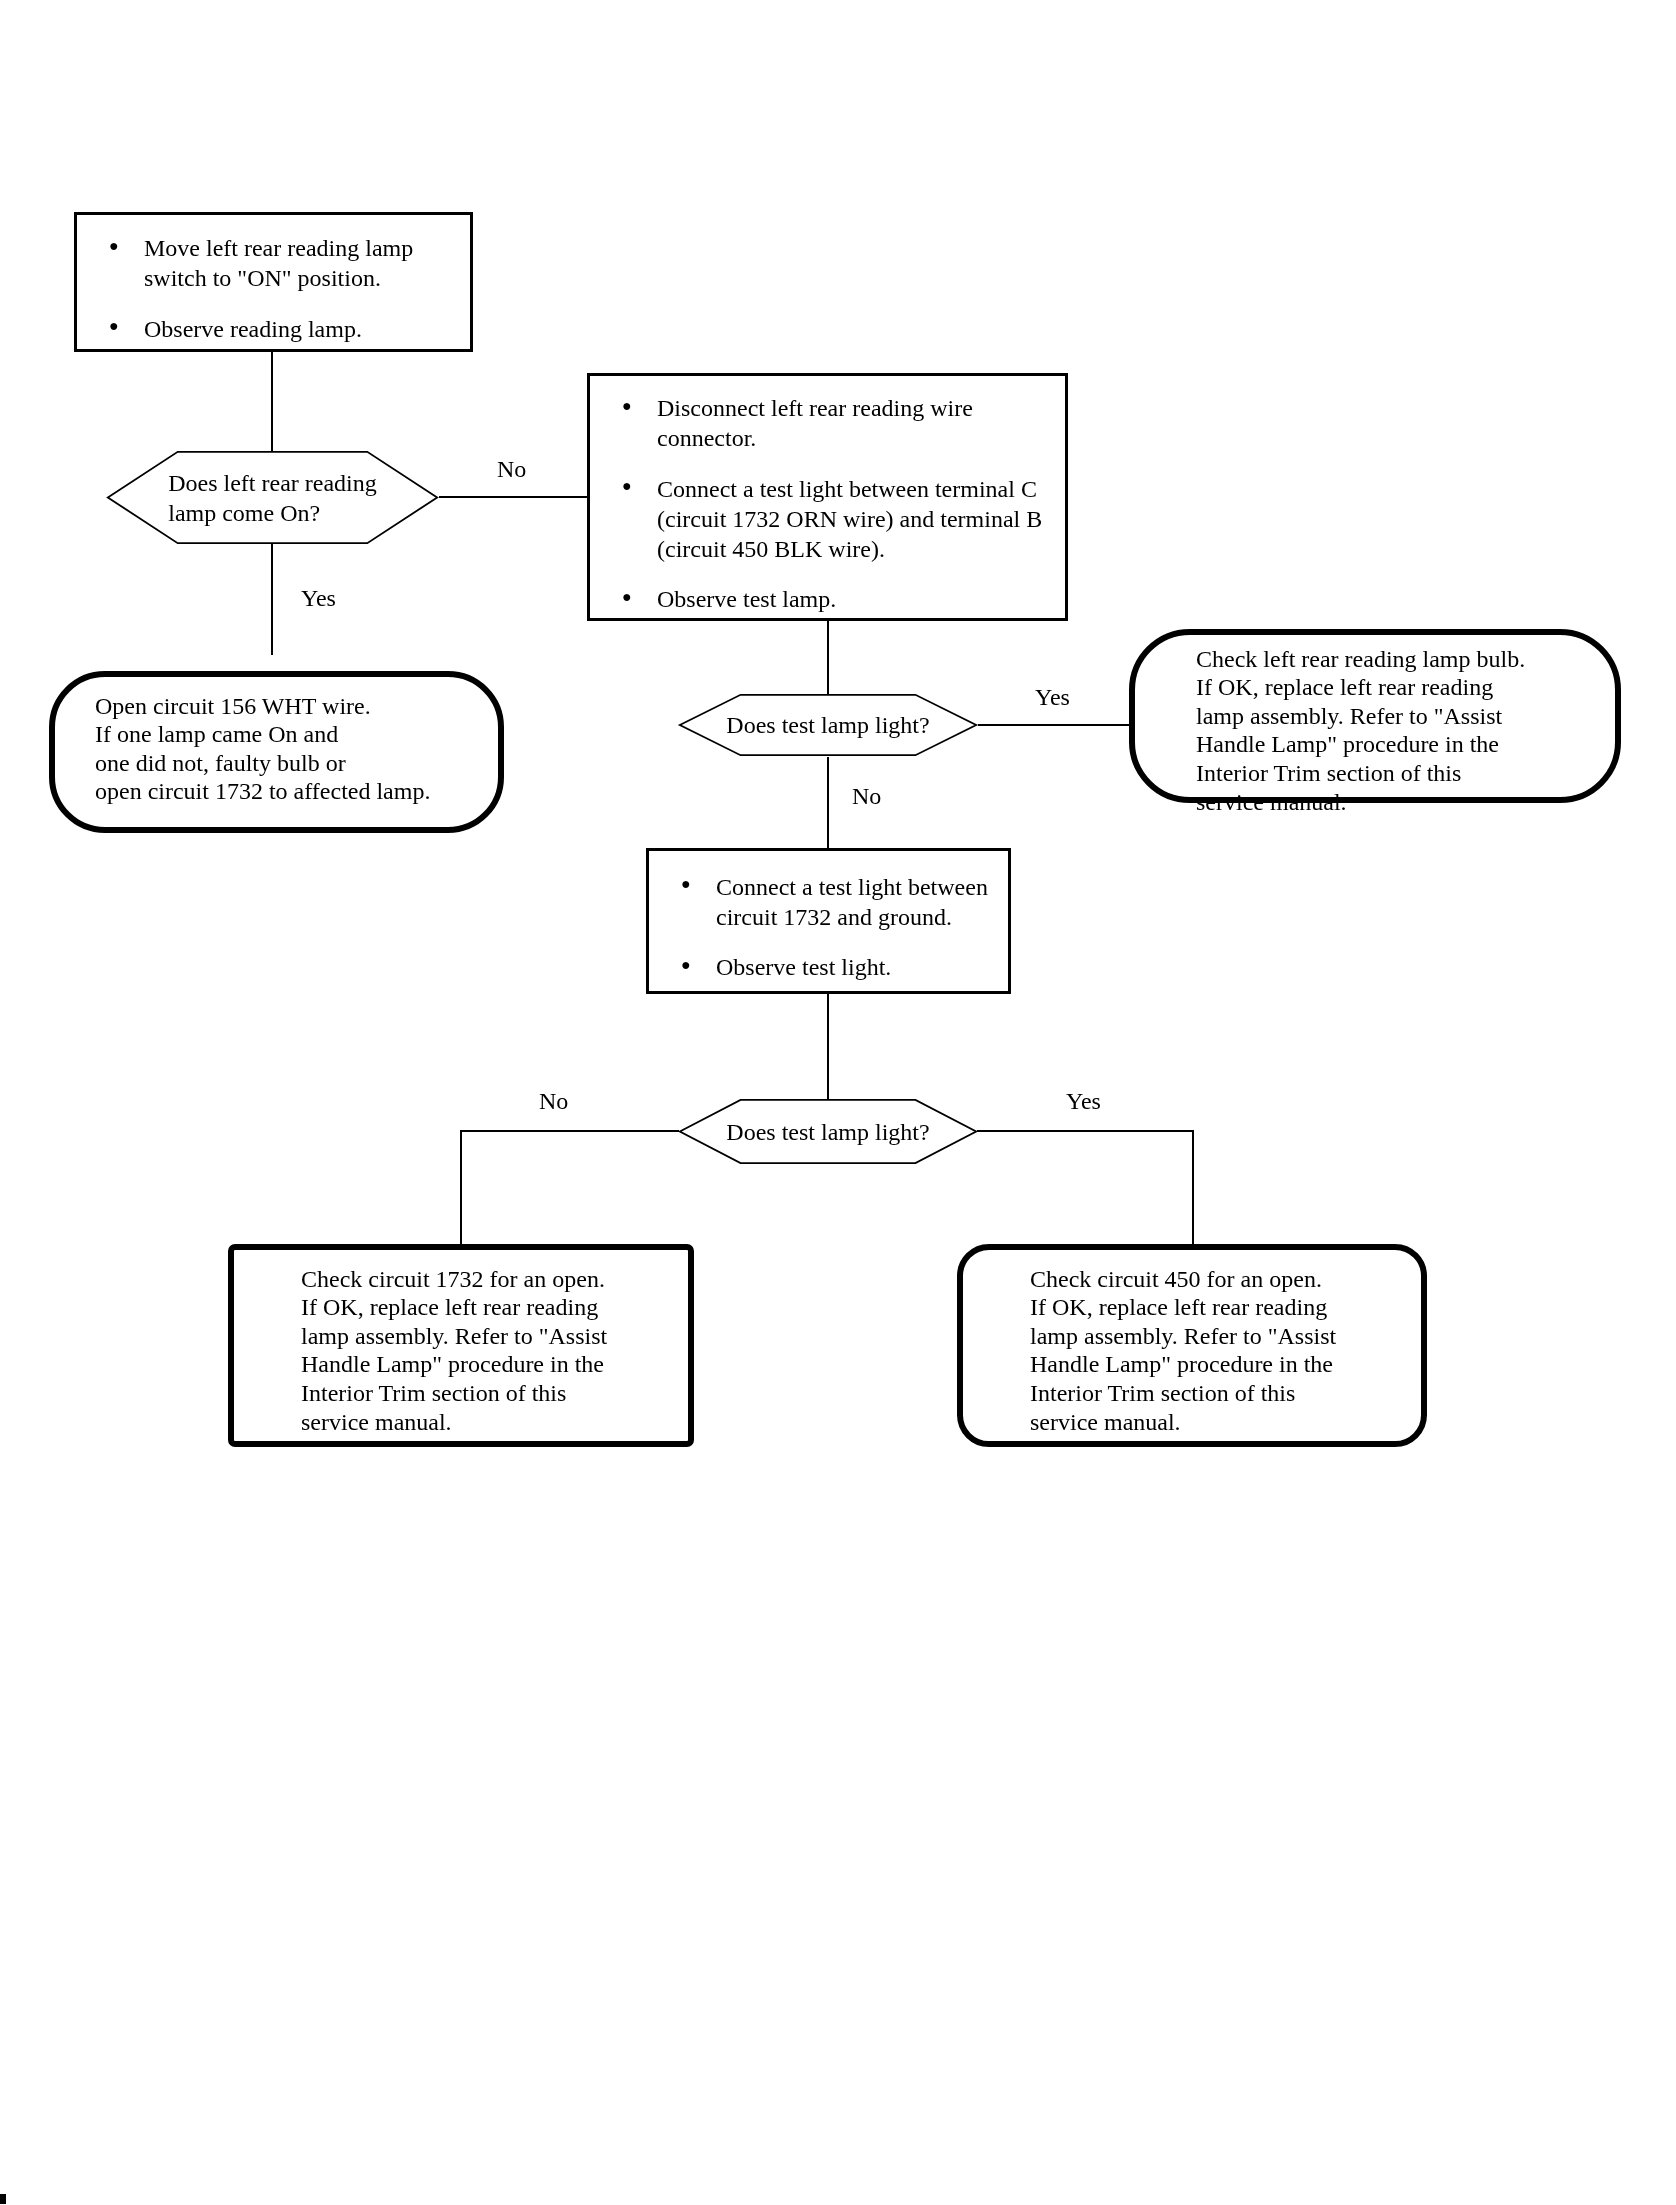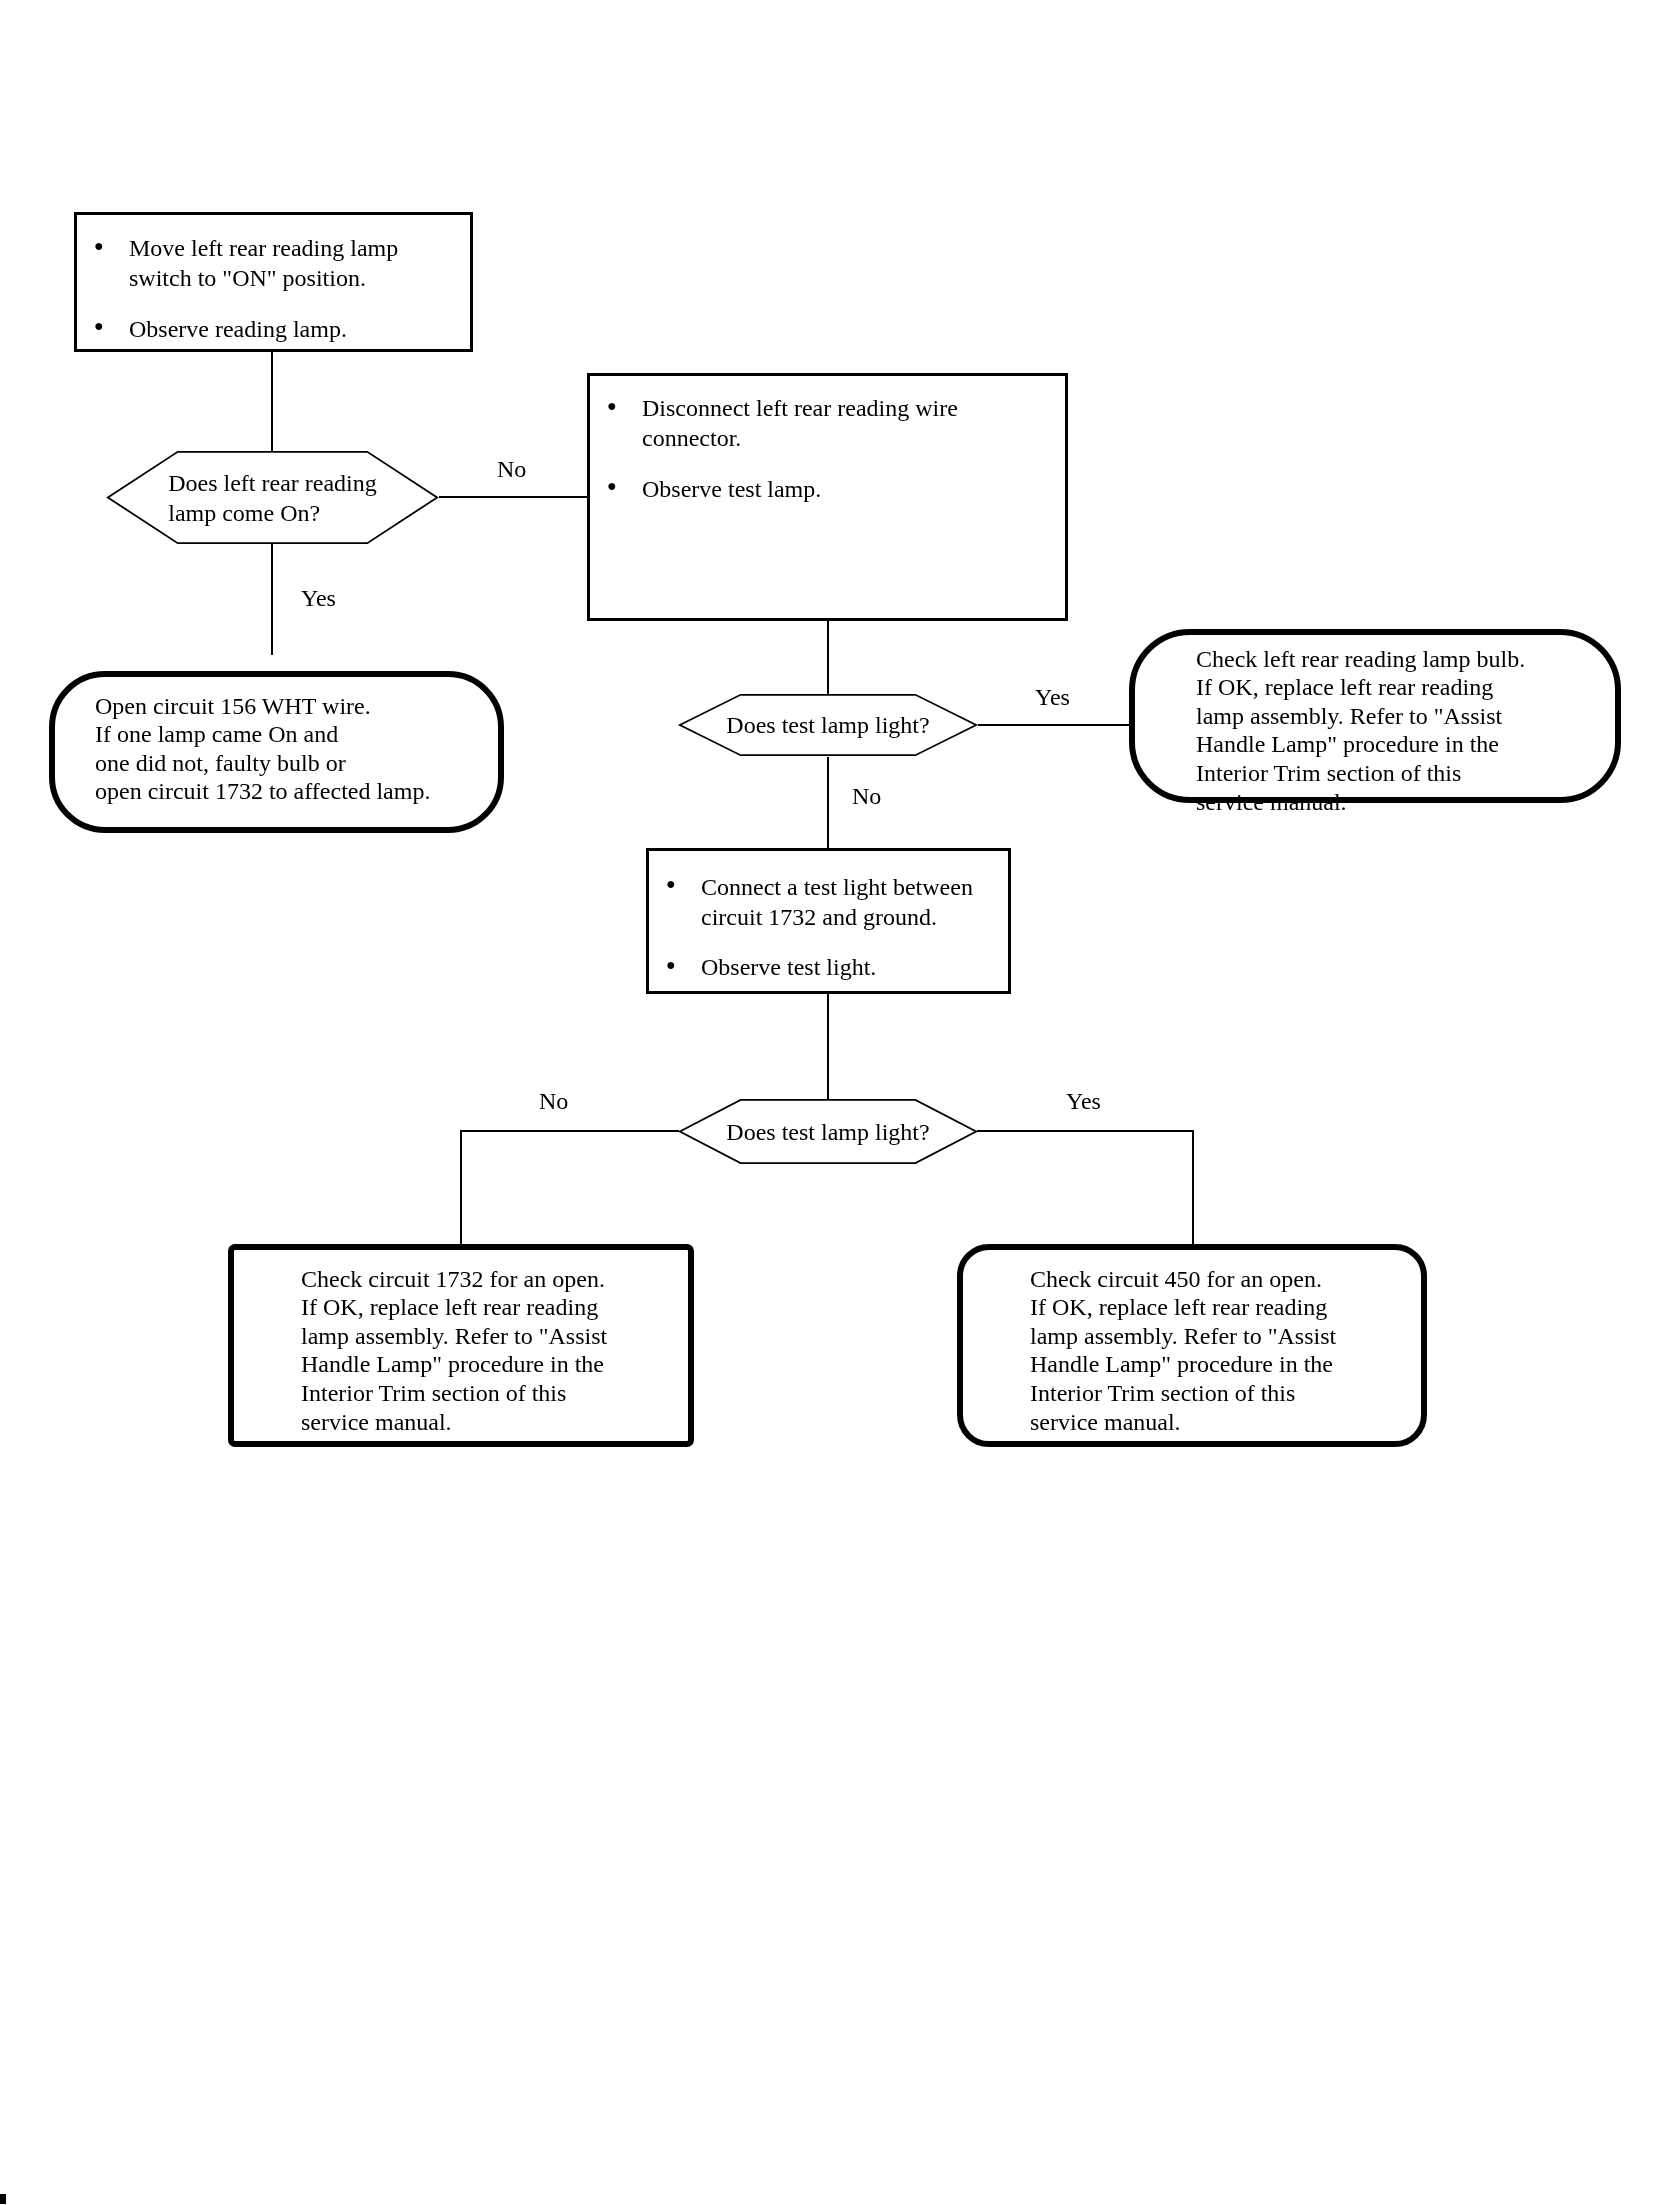--- a/index.html
+++ b/index.html
@@ -22,21 +22,21 @@
     font-weight: 700;
     font-size: 46px;
     line-height: 52px;
     letter-spacing: 0px;
   }
   .node {
     position: absolute;
     box-sizing: border-box;
     background: #ffffff;
   }
-  .rect { border: 3.6px solid #000; }
+  .rect { border: 3.6px solid #000; padding-left: 15px; }
   .stadium { border: 6.7px solid #000; }
   .li {
     position: relative;
     padding-left: 52px;
     margin-bottom: 20.7px;
   }
   .li::before {
     content: "\25CF";
     position: absolute;
     left: 17px;
@@ -116,20 +116,25 @@
   <div class="lbl" style="left:497px; top:455px;">No</div>
 
   <div class="conn h" style="left:439px; top:496px; width:148px;"></div>
 
   <div class="node rect" style="left:587px; top:373px; width:481px; height:248px; padding-top:17px;">
     <div class="li">
       <div class="line">Disconnect left rear reading wire</div>
       <div class="line">connector.</div>
     </div>
     <div class="li">
+      <div class="line">Connect a test light between terminal C</div>
+      <div class="line">(circuit 1732 ORN wire) and terminal B</div>
+      <div class="line">(circuit 450 BLK wire).</div>
+    </div>
+    <div class="li">
       <div class="line">Observe test lamp.</div>
     </div>
   </div>
 
   <div class="conn v" style="left:271px; top:543px; height:112px;"></div>
   <div class="lbl" style="left:301px; top:584px;">Yes</div>
 
   <div class="node stadium" style="left:49px; top:655px; width:455px; height:162px; border-radius:56px; padding:14.6px 12px 0 40px;margin-top:16px;">
     <div class="line">Open circuit 156 WHT wire.</div>
     <div class="line">If one lamp came On and</div>

